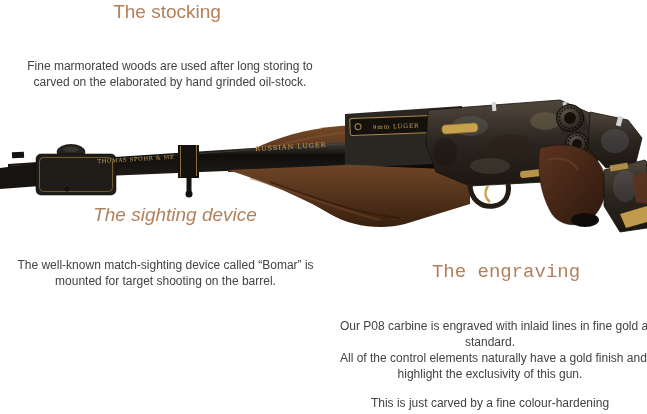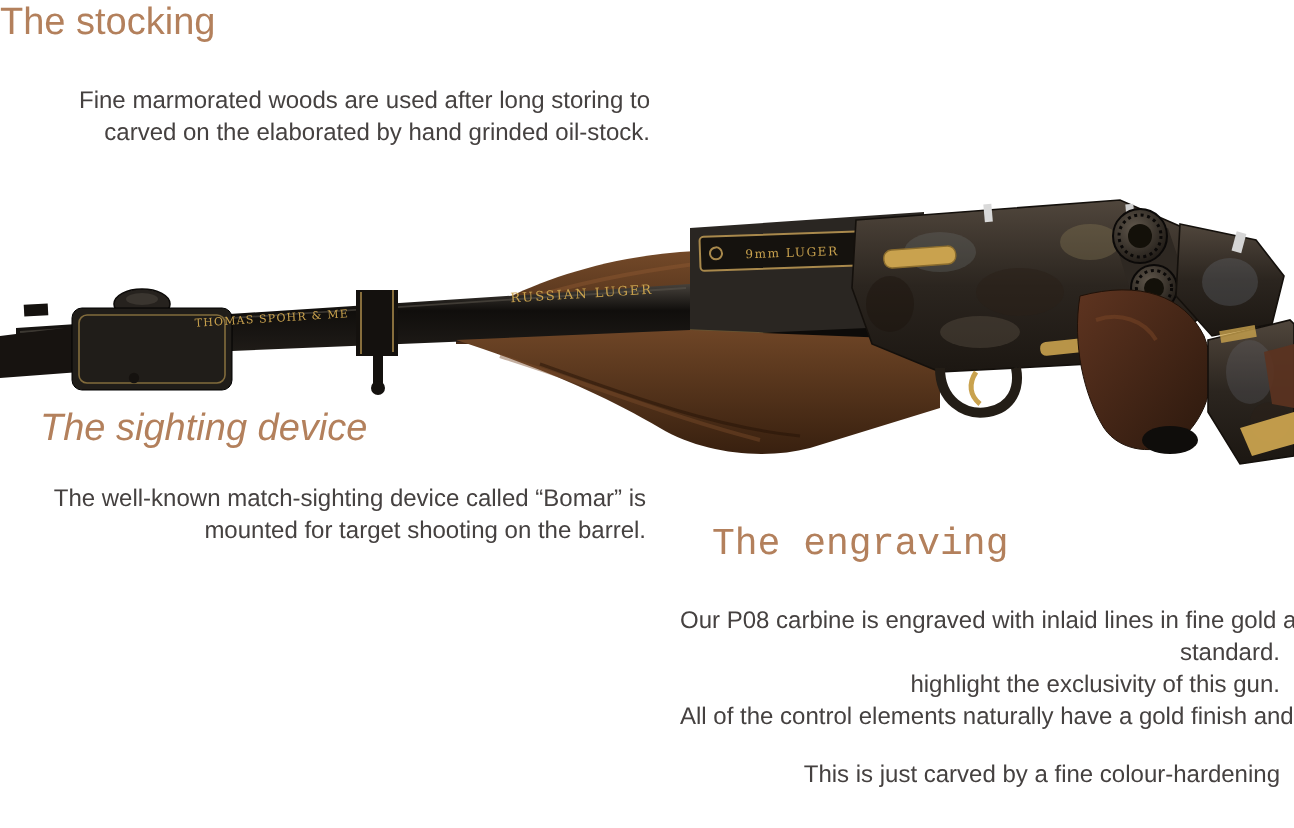--- a/index.html
+++ b/index.html
@@ -2,26 +2,26 @@
 <html><head>
 <meta charset="utf-8">
 <style>
   html,body{margin:0;padding:0;}
   body{
     width:647px;height:414px;position:relative;overflow:hidden;
     background:#ffffff;
     font-family:"Liberation Sans", sans-serif;
   }
   .heading{
-    position:absolute;
+    position:absolute;text-align:center;
     font-size:19px;font-weight:400;color:#b3805c;line-height:1.1;
   }
   .body-block{
-    position:absolute;text-align:right;
-    font-size:12px;color:#454140;line-height:16px;
+    position:absolute;text-align:center;
+    font-size:12px;color:#454140;line-height:16px;margin-top:16px;
   }
   .tline{white-space:nowrap;}
   .para-gap{margin-top:13px;}
   #stocking-title{left:0;top:2px;width:334px;}
   #stocking-body{left:15px;top:42px;width:310px;}
   #sighting-title{left:20px;top:205px;width:310px;font-style:italic;}
   #sighting-body{left:8px;top:241px;width:315px;}
   #engraving-title{left:356px;top:262px;width:300px;font-family:Liberation Mono, monospace;}
   #engraving-body{left:340px;top:302px;width:300px;}
   #rifle{position:absolute;left:0;top:86px;width:647px;height:152px;}
@@ -180,19 +180,19 @@
   </div>
 </div>
 
 <div id="engraving-title" class="heading">The engraving</div>
 <div id="engraving-body" class="body-block">
   <div>
     <div class="tline">Our P08 carbine is engraved with inlaid lines in fine gold as</div>
     <div class="tline">standard.</div>
   </div>
   <div>
+    <div class="tline">All of the control elements naturally have a gold finish and</div>
     <div class="tline">highlight the exclusivity of this gun.</div>
-    <div class="tline">All of the control elements naturally have a gold finish and</div>
   </div>
   <div class="para-gap">
     <div class="tline">This is just carved by a fine colour-hardening</div>
   </div>
 </div>
 
 </body></html>

